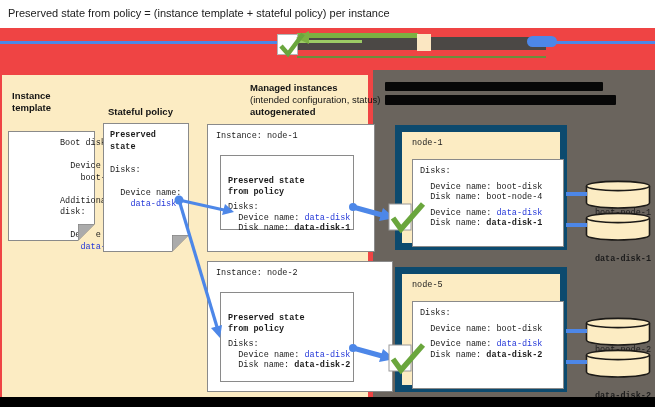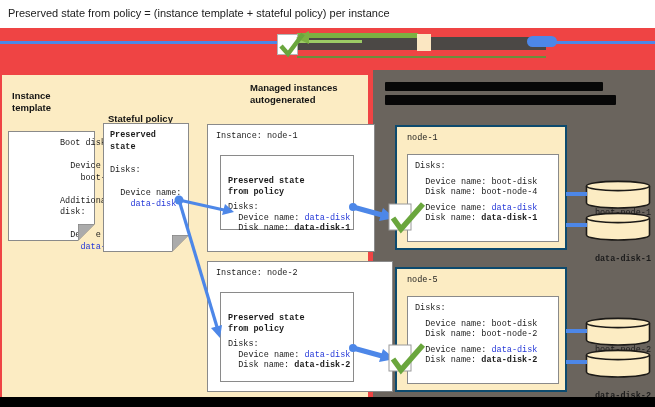--- a/index.html
+++ b/index.html
@@ -20,21 +20,21 @@
   .band-blue-right{left:551px;top:41px;width:104px;height:3px;background:#4d87e8;}
   .band-green-thin{left:297px;top:56px;width:249px;height:2px;background:#6b8f3c;}
   
   .cream-panel{left:2px;top:75px;width:366px;height:322px;background:#fcecc3;}
   .dark-panel{left:373px;top:70px;width:282px;height:327px;background:#6a645d;}
   .redact1{left:385px;top:82px;width:218px;height:9px;background:#070707;border-radius:1px;}
   .redact2{left:385px;top:95px;width:231px;height:10px;background:#070707;border-radius:1px;}
   
   .h{font-size:9.5px;line-height:12px;color:#141414;}
   .h-template{left:12px;top:90px;width:62px;font-weight:bold;}
-  .h-policy{left:108px;top:113px;width:90px;font-weight:bold;text-decoration:underline;}
+  .h-policy{left:108px;top:106px;width:90px;font-weight:bold;}
   .h-managed{left:210px;top:82px;width:158px;margin-left:40px;}
   .h-managed .b{font-weight:bold;}
   
   .box{position:absolute;background:#ffffff;border:1px solid #8a8a8a;box-sizing:border-box;}
   #tbox{left:8px;top:131px;width:87px;height:110px;padding-left:45px;}
   #pbox{left:103px;top:123px;width:86px;height:129px;}
   .mono,.pre{font-family:"Liberation Mono","DejaVu Sans Mono",monospace;font-size:8.5px;
              line-height:11.5px;color:#1c1c1c;}
   .pre{white-space:pre;padding:6px 0 0 6px;}
   .bold{font-weight:bold;margin-top:14px;}
@@ -45,21 +45,21 @@
   .mig-title{position:absolute;left:8px;top:6px;white-space:pre;}
   .inner{position:absolute;border:1px solid #8a8a8a;background:#fff;box-sizing:border-box;
          padding:6px 0 0 7px;}
   .mig-inner{left:12px;top:30px;width:134px;}
   #mig1 .mig-inner{height:75px;}
   #mig2 .mig-inner{height:90px;}
   .line{white-space:pre;font-family:"Liberation Mono","DejaVu Sans Mono",monospace;
         font-size:8.5px;line-height:10.5px;color:#1c1c1c;}
   .gap{height:5px;}
   
-  .vmbox{position:absolute;background:#fcecc3;border:2px solid #0c4a6e;box-sizing:border-box;}
+  .vmbox{position:absolute;background:#fcecc3;border:7px solid #0c4a6e;box-sizing:border-box;}
   #vm1{left:395px;top:125px;width:172px;height:125px;}
   #vm2{left:395px;top:267px;width:172px;height:125px;}
   .vm-title{position:absolute;left:10px;top:6px;white-space:pre;}
   .vm-inner{left:10px;top:27px;width:152px;height:88px;}
   
   .cyl{position:absolute;width:66px;height:30px;}
   .cyl .lbl{position:absolute;left:0;top:28px;width:66px;text-align:right;}
   #cyl-boot1{left:585px;top:180px;} #cyl-data1{left:585px;top:212px;}
   #cyl-boot2{left:585px;top:317px;} #cyl-data2{left:585px;top:349px;}
   
@@ -88,20 +88,21 @@
 
   <div class="abs cream-panel"></div>
   <div class="abs dark-panel"></div>
   <div class="abs redact1"></div>
   <div class="abs redact2"></div>
 
   <div class="abs h h-template">Instance template</div>
   <div class="abs h h-policy">Stateful policy</div>
   <div class="abs h h-managed">
     <div class="b">Managed instances</div>
+    <div>(intended configuration, status)</div>
     <div class="b">autogenerated</div>
   </div>
 
   <div class="box" id="tbox">
     <div class="pre"><span>Boot disk:
 
   Device name:
     boot-disk
 
 Additional
@@ -165,21 +166,20 @@
       <div class="line"><span>  Disk name: </span><span class="bold">data-disk-1</span></div>
     </div>
   </div>
 
   <div class="vmbox" id="vm2">
     <div class="vm-title line">node-5</div>
     <div class="inner vm-inner">
       <div class="line">Disks:</div>
       <div class="gap"></div>
       <div class="line">  Device name: boot-disk</div>
-      <div class="line">  Disk name: boot-node-2</div>
       <div class="gap"></div>
       <div class="line"><span>  Device name: </span><span class="bluebold">data-disk</span></div>
       <div class="line"><span>  Disk name: </span><span class="bold">data-disk-2</span></div>
     </div>
   </div>
 
   <div class="cyl" id="cyl-boot1">
     <svg width="66" height="30">
       <path d="M1.5,6 v17 a31.5,5 0 0 0 63,0 v-17" fill="#fcecc3" stroke="#1c1a17" stroke-width="1.6"></path>
       <ellipse cx="33" cy="6" rx="31.5" ry="4.6" fill="#fcecc3" stroke="#1c1a17" stroke-width="1.6"></ellipse>

